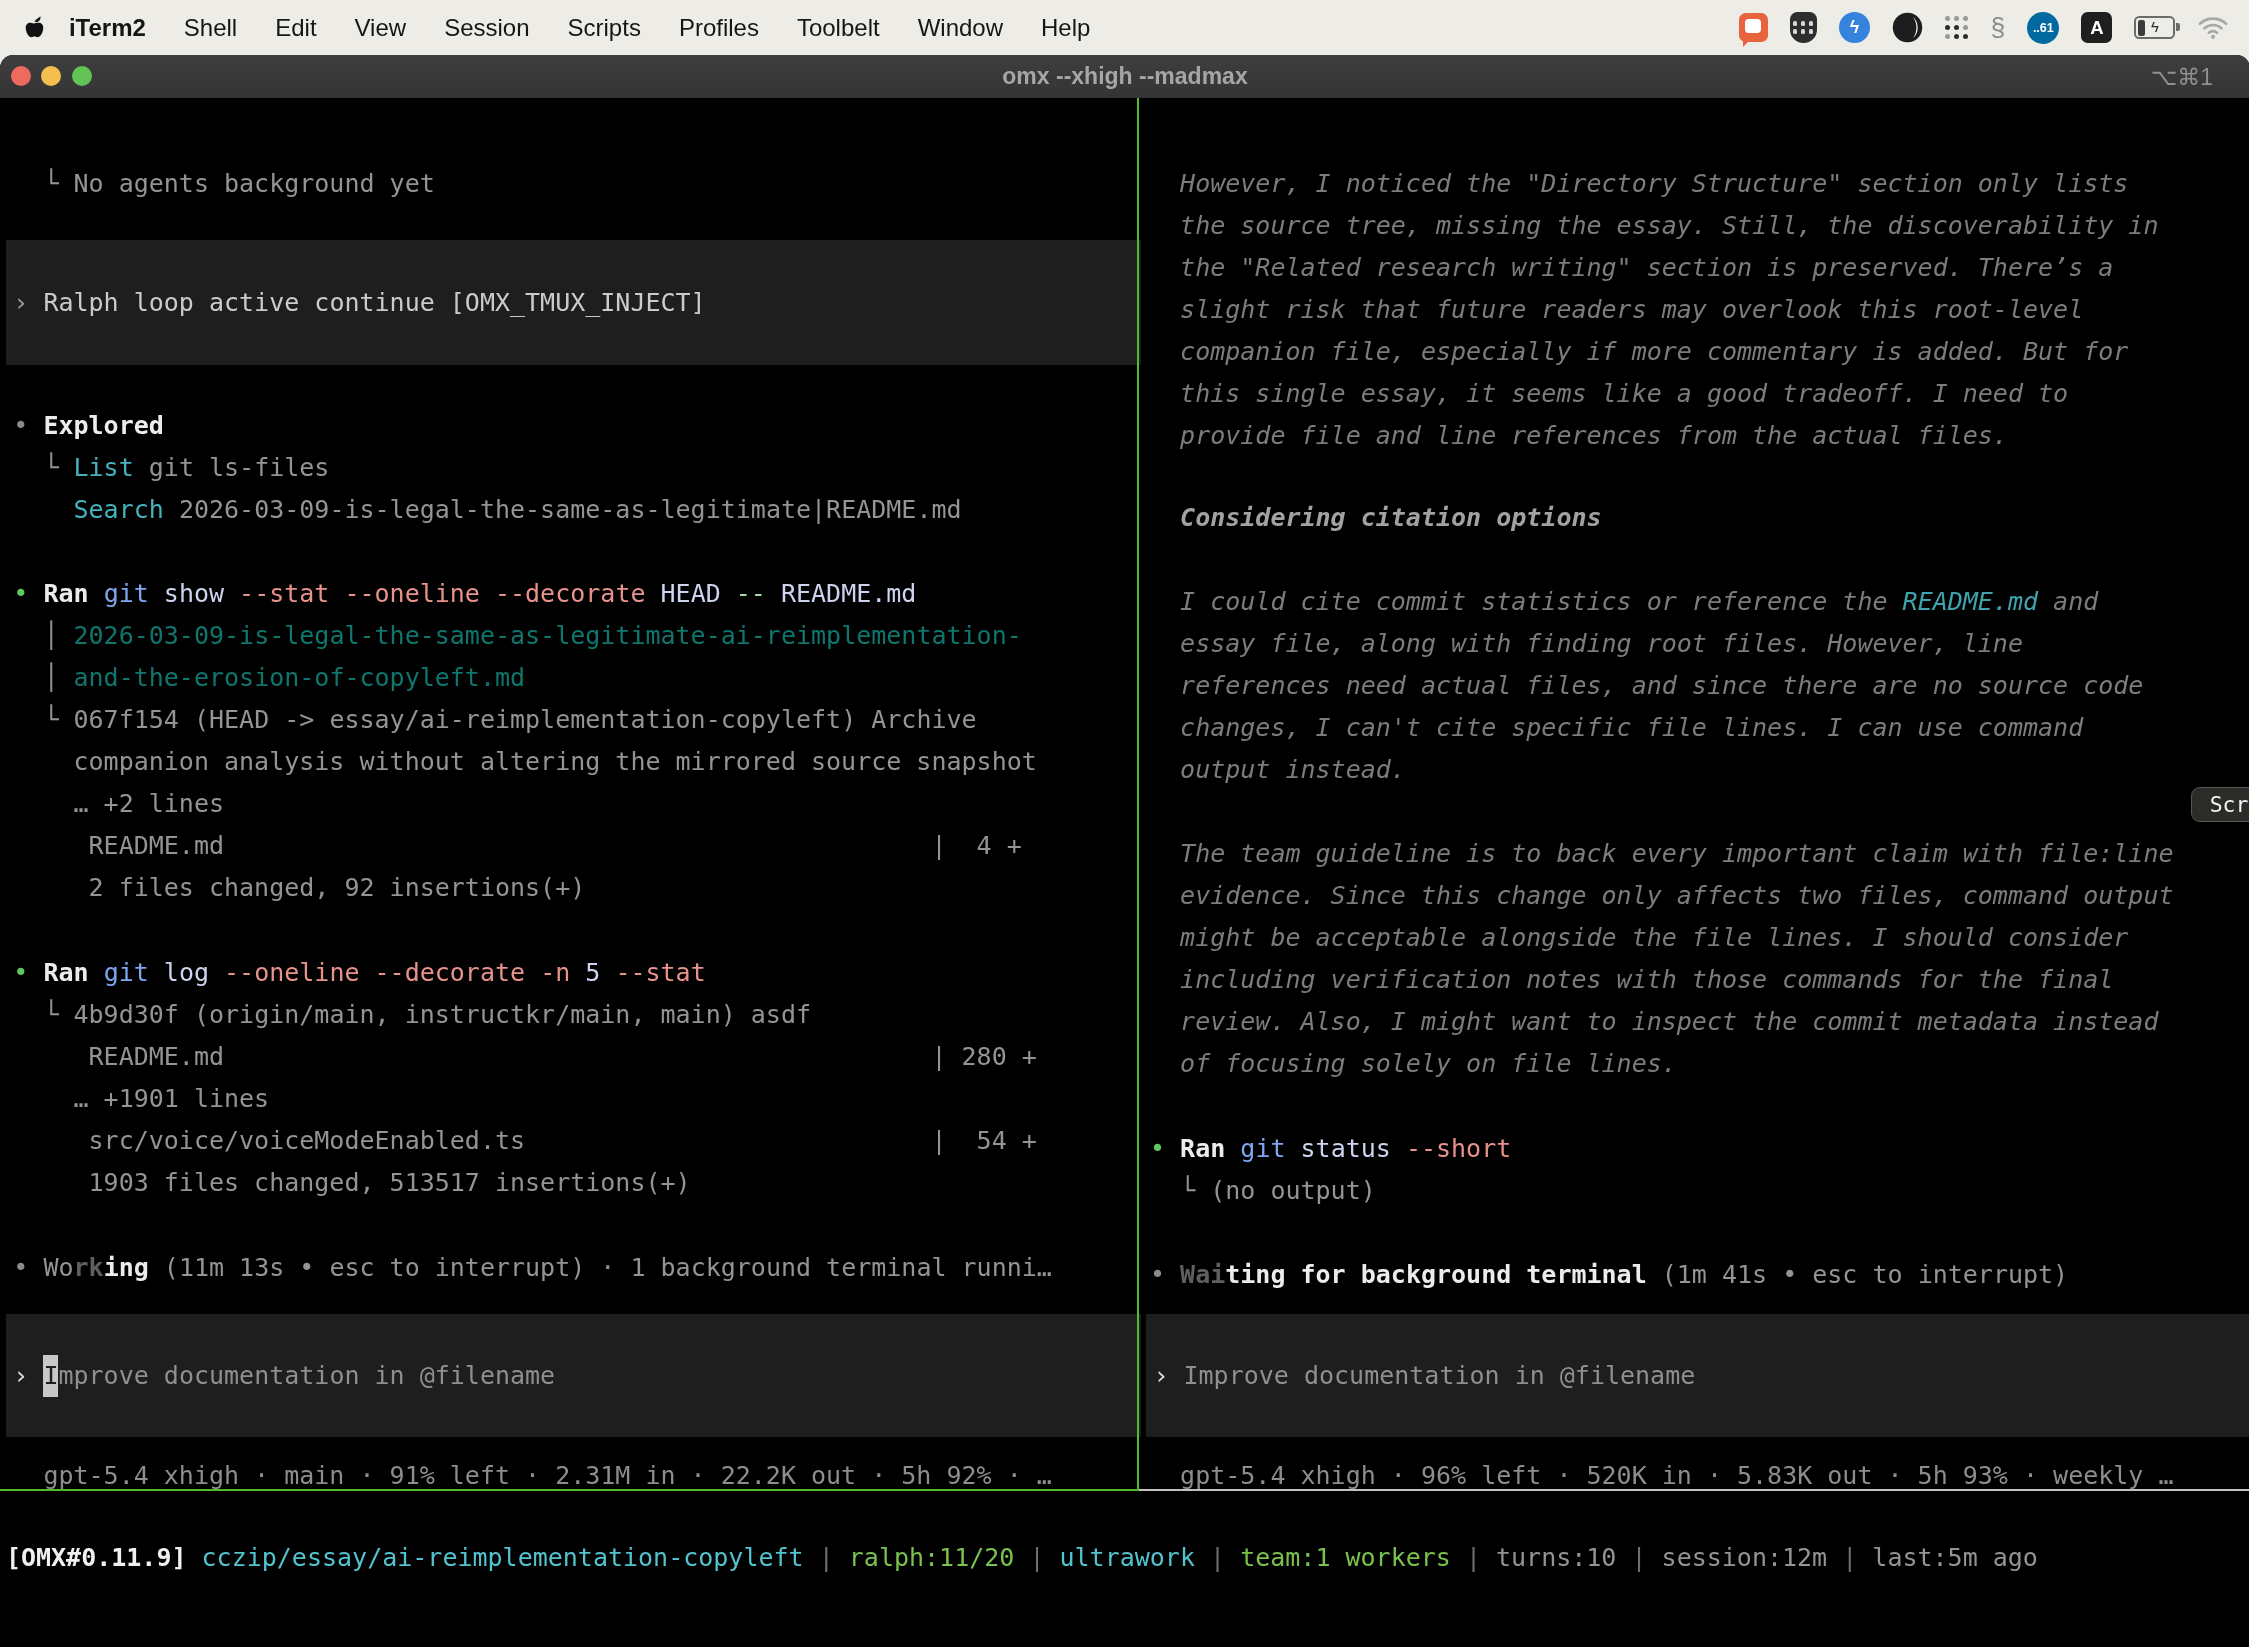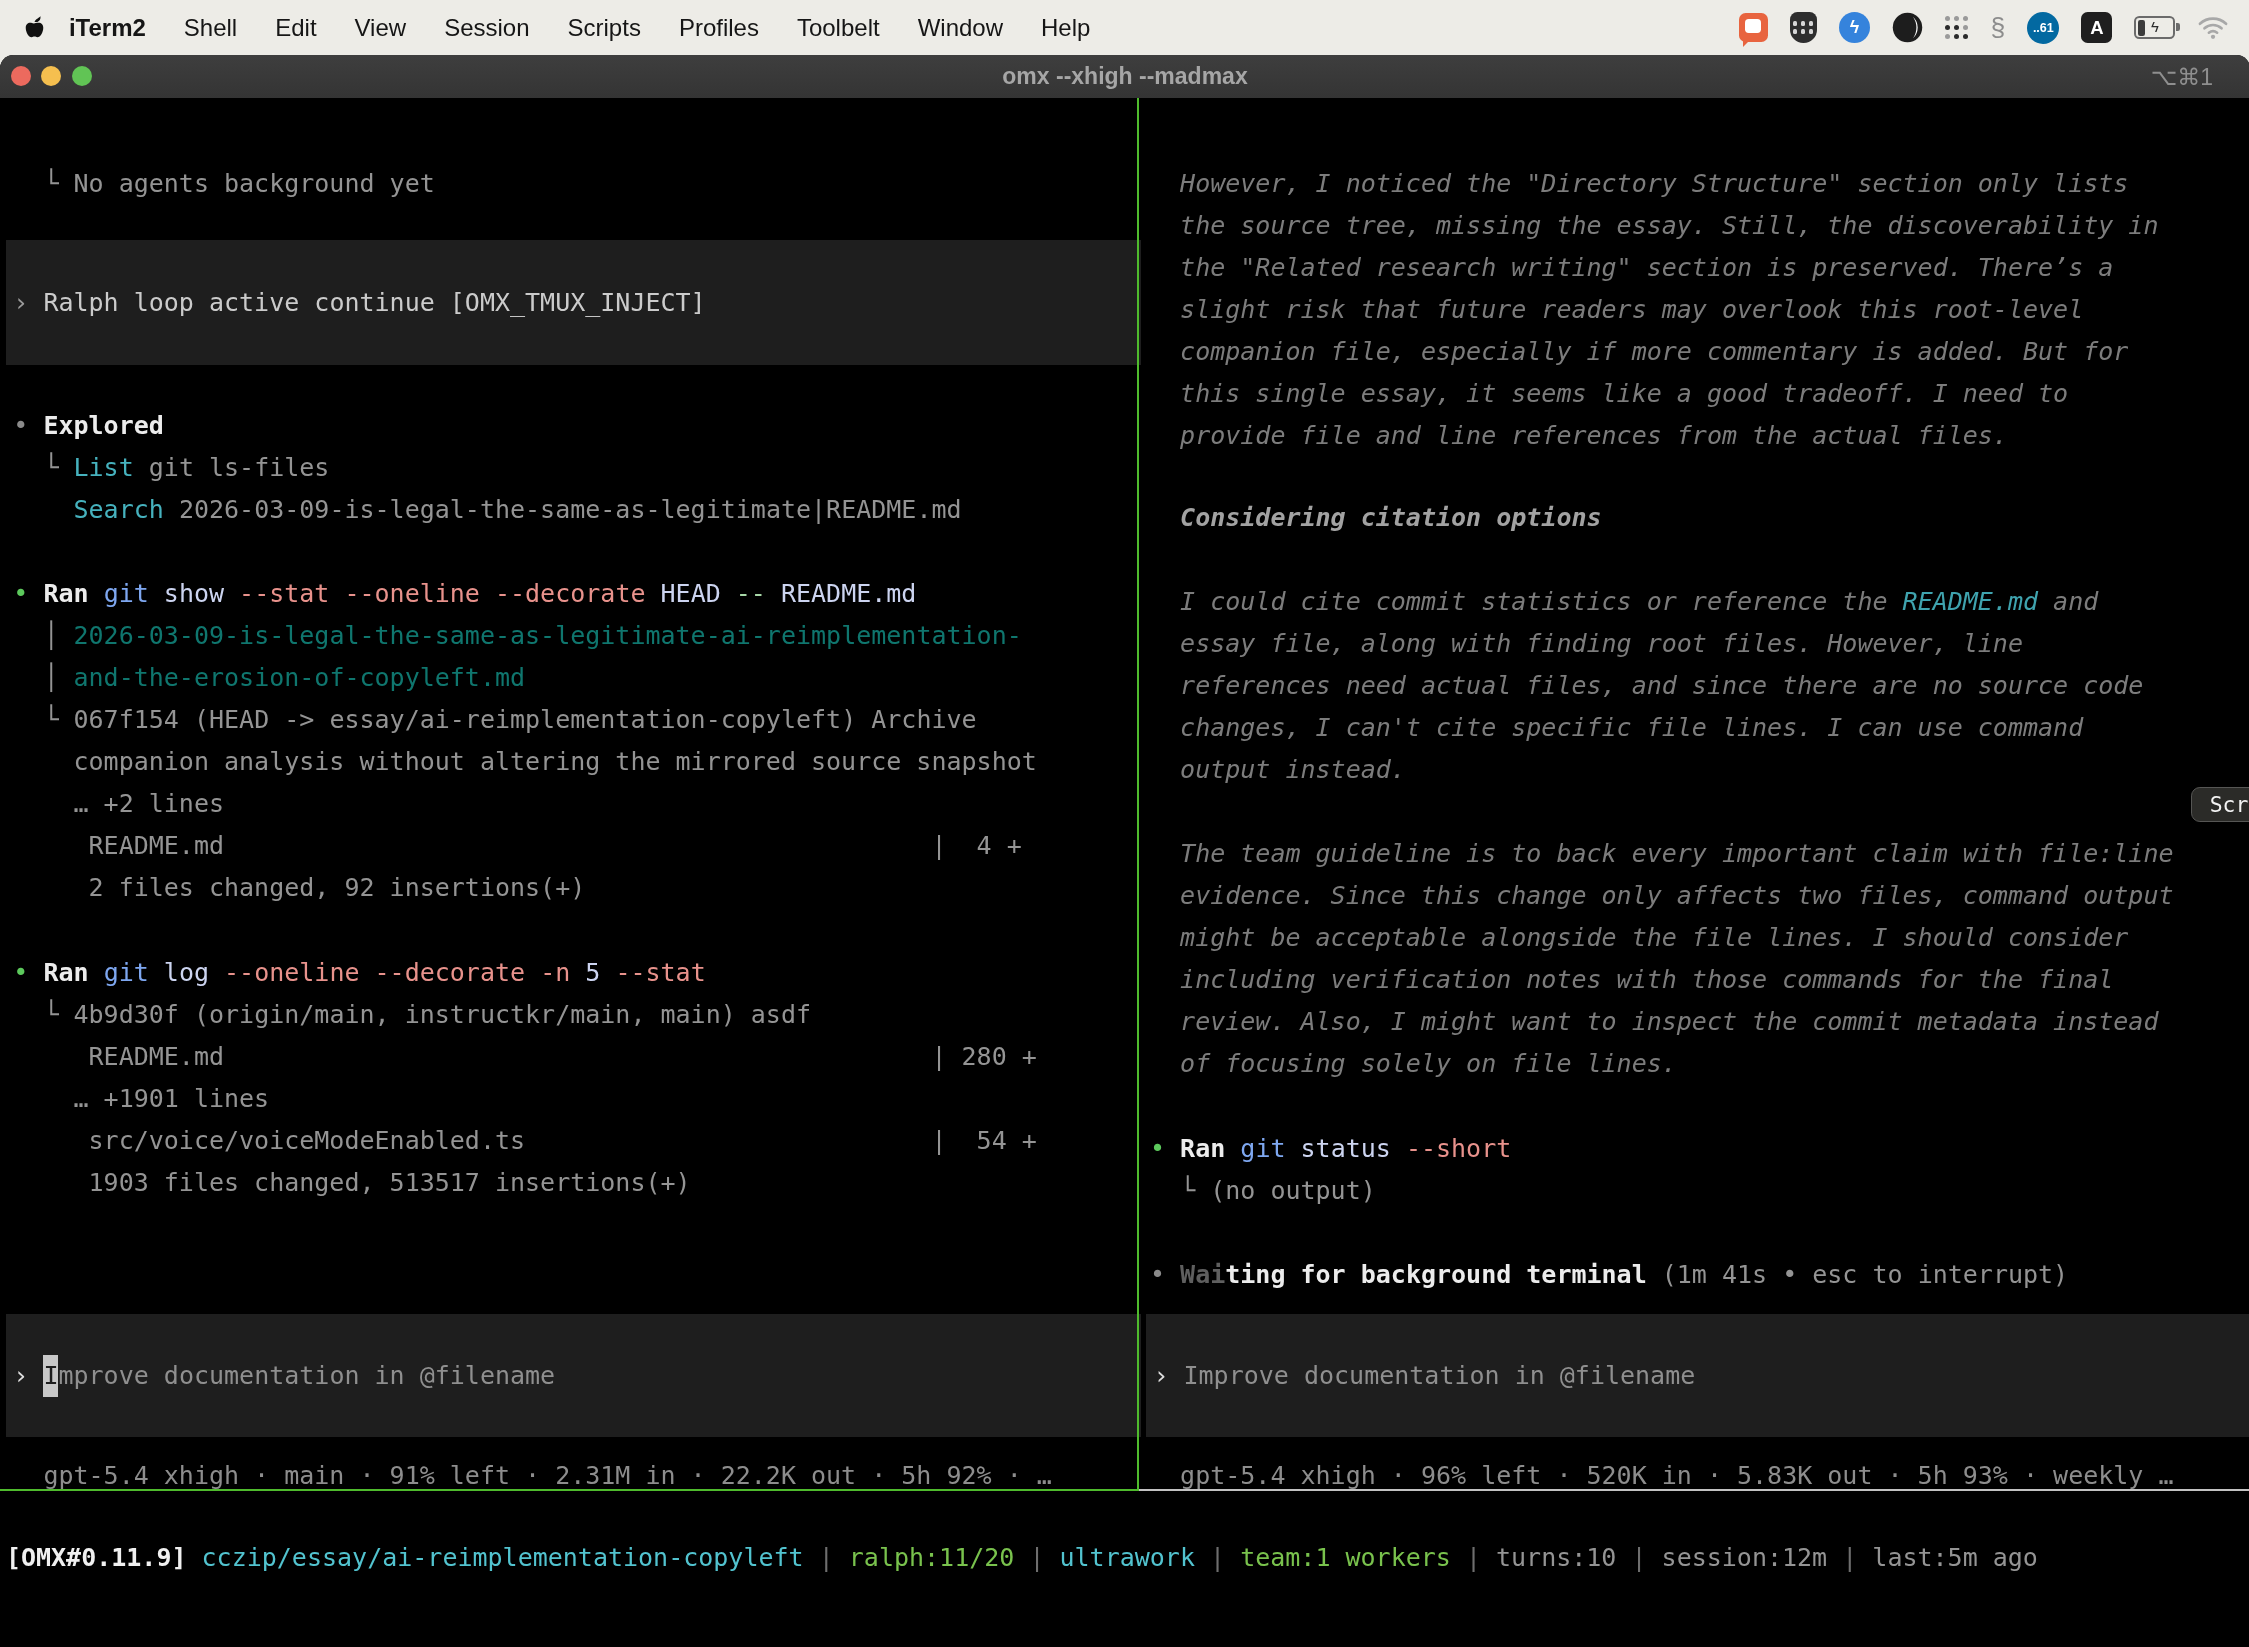--- a/index.html
+++ b/index.html
@@ -168,20 +168,21 @@
 
     <div class="sec" style="left:13.3px;top:65px;"><div class="tl"><span class="c-g">  └ No agents background yet</span></div></div>
 
     <div class="inputbox" style="left:5.9px;top:142px;width:1128px;height:125px;">
       <span class="prompt dim">›</span><span class="ibox-text"> </span><span class="ibox-text">Ralph loop active continue [OMX_TMUX_INJECT]</span>
     </div>
 
     <div class="sec" style="left:13.3px;top:307px;"><div class="tl"><span class="c-gd">• </span><span class="c-w">Explored</span></div><div class="tl"><span class="c-g">  └ </span><span class="c-cy">List</span><span class="c-g"> git ls-files</span></div><div class="tl"><span class="c-g">    </span><span class="c-cy">Search</span><span class="c-g"> 2026-03-09-is-legal-the-same-as-legitimate|README.md</span></div></div>
     <div class="sec" style="left:13.3px;top:475px;"><div class="tl"><span class="c-gb">• </span><span class="c-w">Ran</span><span class="c-g"> </span><span class="c-bl">git</span><span class="c-pv"> show </span><span class="c-fl">--stat --oneline --decorate </span><span class="c-pv">HEAD </span><span class="c-grn">-- </span><span class="c-pv">README.md</span></div><div class="tl"><span class="c-g">  │ </span><span class="c-lv">2026-03-09-is-legal-the-same-as-legitimate-ai-reimplementation-</span></div><div class="tl"><span class="c-g">  │ </span><span class="c-lv">and-the-erosion-of-copyleft.md</span></div><div class="tl"><span class="c-g">  └ </span><span class="c-g">067f154 (HEAD -&gt; essay/ai-reimplementation-copyleft) Archive</span></div><div class="tl"><span class="c-g">    companion analysis without altering the mirrored source snapshot</span></div><div class="tl"><span class="c-g">    … +2 lines</span></div><div class="tl"><span class="c-g">     README.md                                               |  4 +</span></div><div class="tl"><span class="c-g">     2 files changed, 92 insertions(+)</span></div></div>
     <div class="sec" style="left:13.3px;top:854px;"><div class="tl"><span class="c-gb">• </span><span class="c-w">Ran</span><span class="c-g"> </span><span class="c-bl">git</span><span class="c-pv"> log </span><span class="c-fl">--oneline --decorate </span><span class="c-fl">-n </span><span class="c-pv">5 </span><span class="c-fl">--stat</span></div><div class="tl"><span class="c-g">  └ </span><span class="c-g">4b9d30f (origin/main, instructkr/main, main) asdf</span></div><div class="tl"><span class="c-g">     README.md                                               | 280 +</span></div><div class="tl"><span class="c-g">    … +1901 lines</span></div><div class="tl"><span class="c-g">     src/voice/voiceModeEnabled.ts                           |  54 +</span></div><div class="tl"><span class="c-g">     1903 files changed, 513517 insertions(+)</span></div></div>
+    <div class="sec" style="left:13.3px;top:1149px;"><div class="tl"><span class="c-gd">• </span><span class="c-g">Wo</span><span class="c-dim">rk</span><span class="c-w">ing</span><span class="c-g"> (11m 13s • esc to interrupt) · 1 background terminal runni…</span></div></div>
 
     <div class="inputbox" style="left:5.9px;top:1216px;width:1128px;height:123px;">
       <span class="prompt">›</span><span class="ph"> </span><span class="cursor">I</span><span class="ph">mprove documentation in @filename</span>
     </div>
 
     <div class="statusline" style="left:13.3px;top:1357px;">  gpt-5.4 xhigh · main · 91% left · 2.31M in · 22.2K out · 5h 92% · …</div>
 
     <div class="sec" style="left:1150px;top:65px;"><div class="tl"><span class="c-it">  However, I noticed the "Directory Structure" section only lists</span></div><div class="tl"><span class="c-it">  the source tree, missing the essay. Still, the discoverability in</span></div><div class="tl"><span class="c-it">  the "Related research writing" section is preserved. There’s a</span></div><div class="tl"><span class="c-it">  slight risk that future readers may overlook this root-level</span></div><div class="tl"><span class="c-it">  companion file, especially if more commentary is added. But for</span></div><div class="tl"><span class="c-it">  this single essay, it seems like a good tradeoff. I need to</span></div><div class="tl"><span class="c-it">  provide file and line references from the actual files.</span></div></div>
     <div class="sec" style="left:1150px;top:399px;"><div class="tl"><span class="c-itb">  Considering citation options</span></div></div>
     <div class="sec" style="left:1150px;top:483px;"><div class="tl"><span class="c-it">  I could cite commit statistics or reference the </span><span class="c-itcy">README.md</span><span class="c-it"> and</span></div><div class="tl"><span class="c-it">  essay file, along with finding root files. However, line</span></div><div class="tl"><span class="c-it">  references need actual files, and since there are no source code</span></div><div class="tl"><span class="c-it">  changes, I can't cite specific file lines. I can use command</span></div><div class="tl"><span class="c-it">  output instead.</span></div></div>

